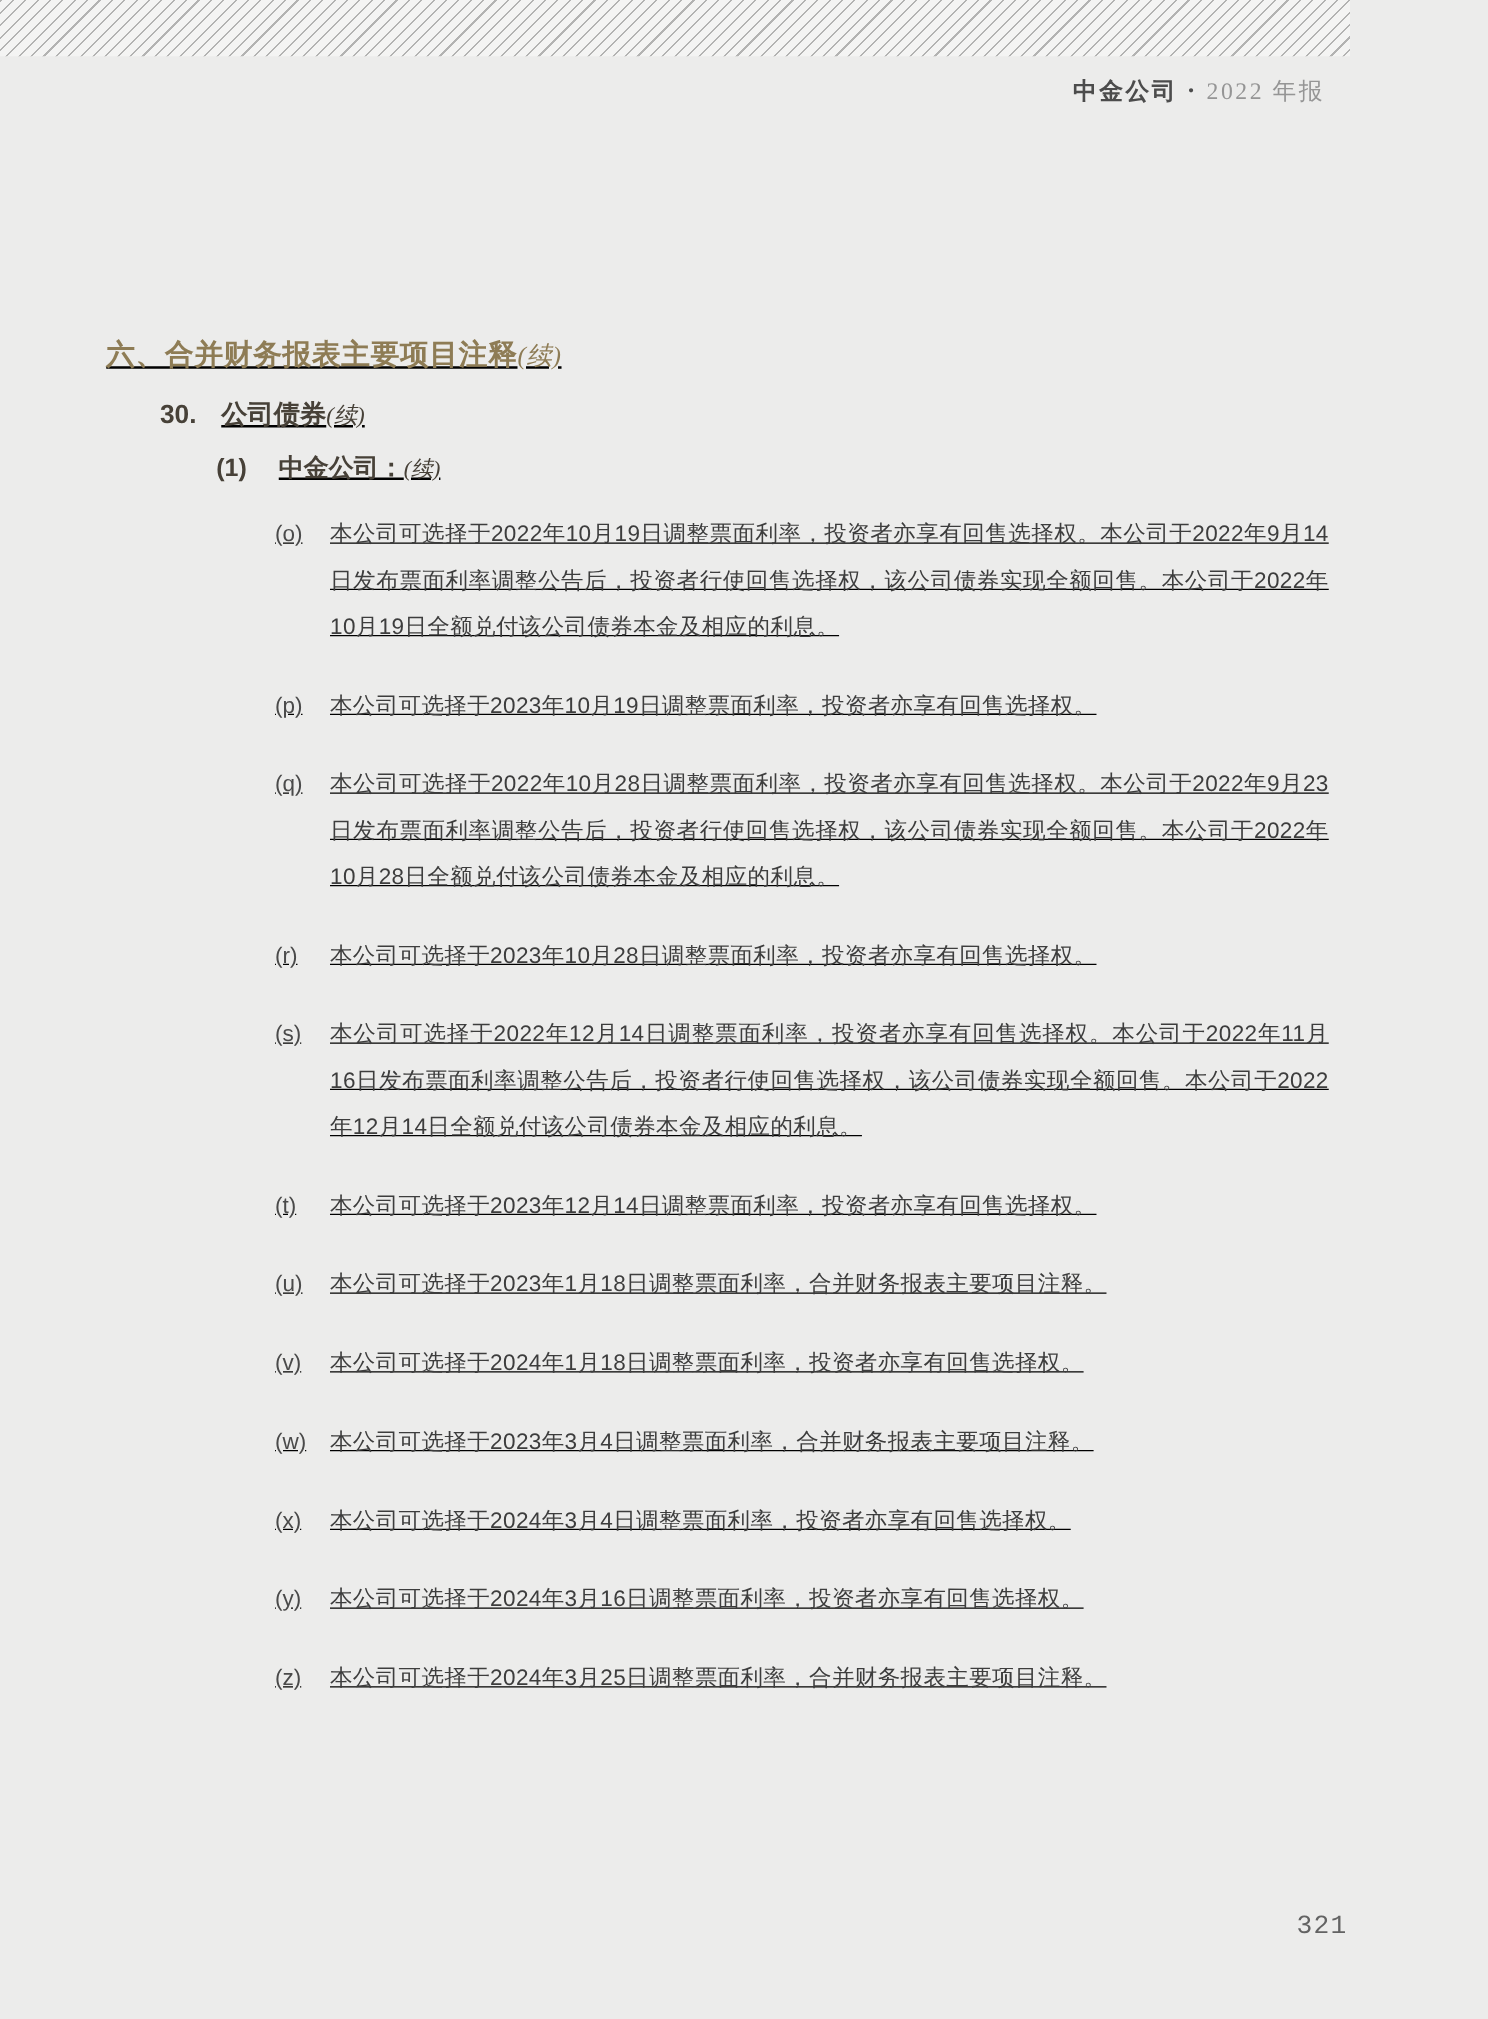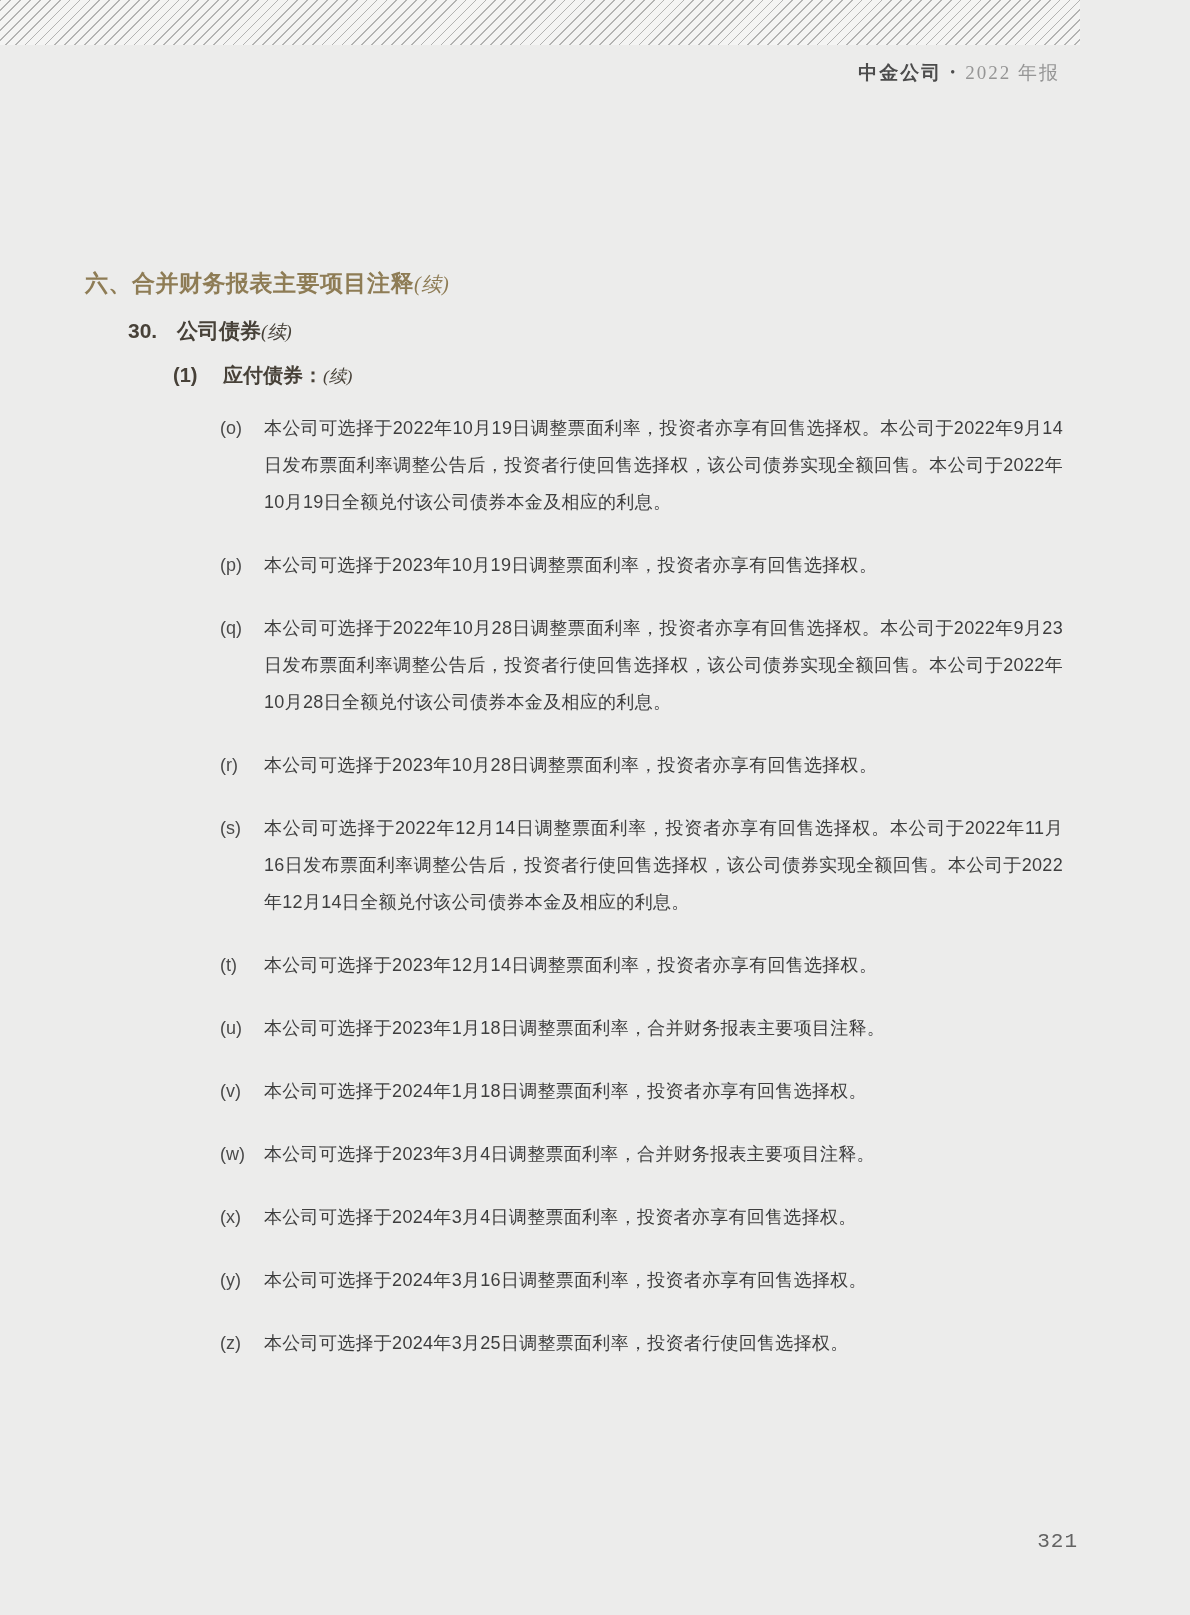--- a/index.html
+++ b/index.html
@@ -39,20 +39,21 @@
   }
   .doc-header .brand { color: #4c4c4c; font-weight: 600; }
   .doc-header .sep { color: #4c4c4c; font-size: 14px; margin: 0 8px; vertical-align: 2px; }
   .doc-header .edition { color: #959595; }
 
   .content {
     position: absolute;
     top: 268px;
     left: 85px;
     width: 978px;
+    text-decoration: underline;
   }
   .sec-title {
     font-size: 23px;
     font-weight: bold;
     color: #8e7c55;
     line-height: 30px;
     letter-spacing: 0.5px;
   }
   .cont-note {
     font-family: "Liberation Serif", "DejaVu Serif", serif;
@@ -128,21 +129,21 @@
 
     <div class="sec-title">
       <span>六、合并财务报表主要项目注释</span><span class="cont-note">(续)</span>
     </div>
 
     <div class="sub-title">
       <span class="num">30.</span><span>公司债券</span><span class="cont-note">(续)</span>
     </div>
 
     <div class="subsub-title">
-      <span class="num">(1)</span><span>应付债券：</span><span class="cont-note">(续)</span>
+      <span class="num">(1)</span><span>中金公司：</span><span class="cont-note">(续)</span>
     </div>
 
     <div class="items" id="items-list">
   <div class="item">
     <span class="label">(o)</span>
     <span class="text">本公司可选择于2022年10月19日调整票面利率，投资者亦享有回售选择权。本公司于2022年9月14日发布票面利率调整公告后，投资者行使回售选择权，该公司债券实现全额回售。本公司于2022年10月19日全额兑付该公司债券本金及相应的利息。</span>
   </div>
 
   <div class="item">
     <span class="label">(p)</span>
@@ -189,21 +190,21 @@
     <span class="text">本公司可选择于2024年3月4日调整票面利率，投资者亦享有回售选择权。</span>
   </div>
 
   <div class="item">
     <span class="label">(y)</span>
     <span class="text">本公司可选择于2024年3月16日调整票面利率，投资者亦享有回售选择权。</span>
   </div>
 
   <div class="item">
     <span class="label">(z)</span>
-    <span class="text">本公司可选择于2024年3月25日调整票面利率，投资者行使回售选择权。</span>
+    <span class="text">本公司可选择于2024年3月25日调整票面利率，合并财务报表主要项目注释。</span>
   </div>
 </div>
 
   </div>
 
   <div class="page-number">321</div>
 
 </div>
 
 </body></html>

